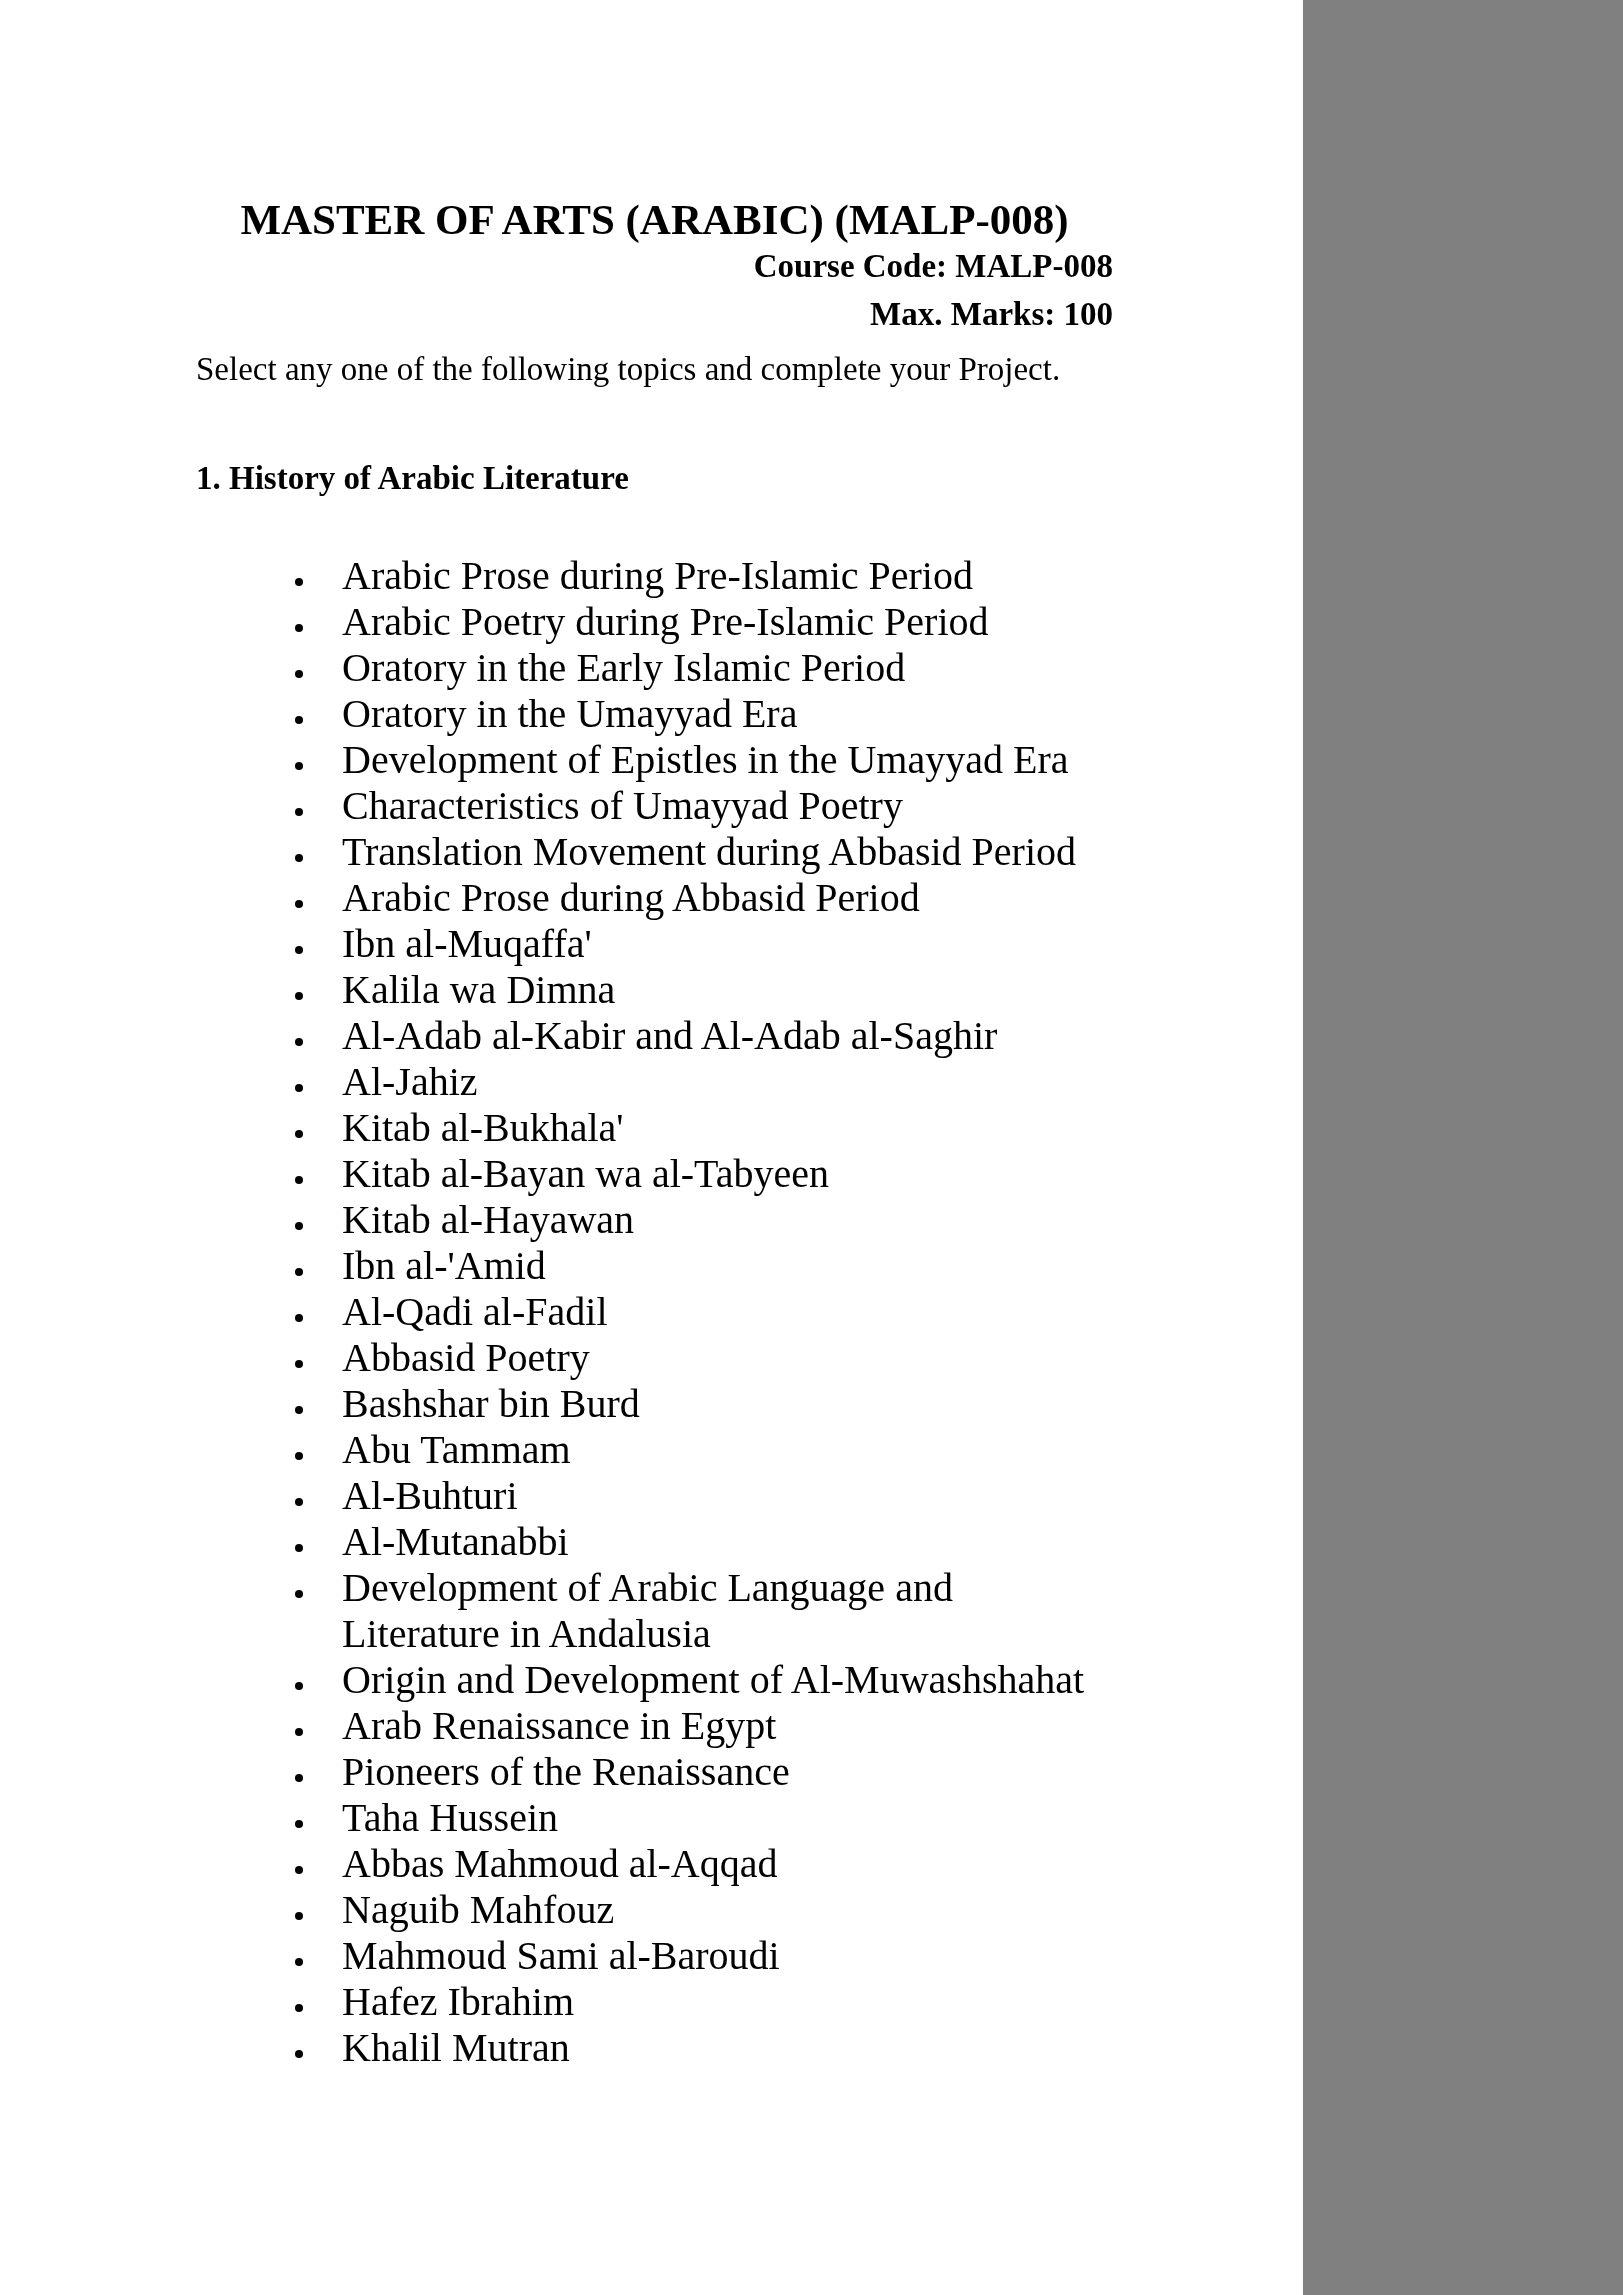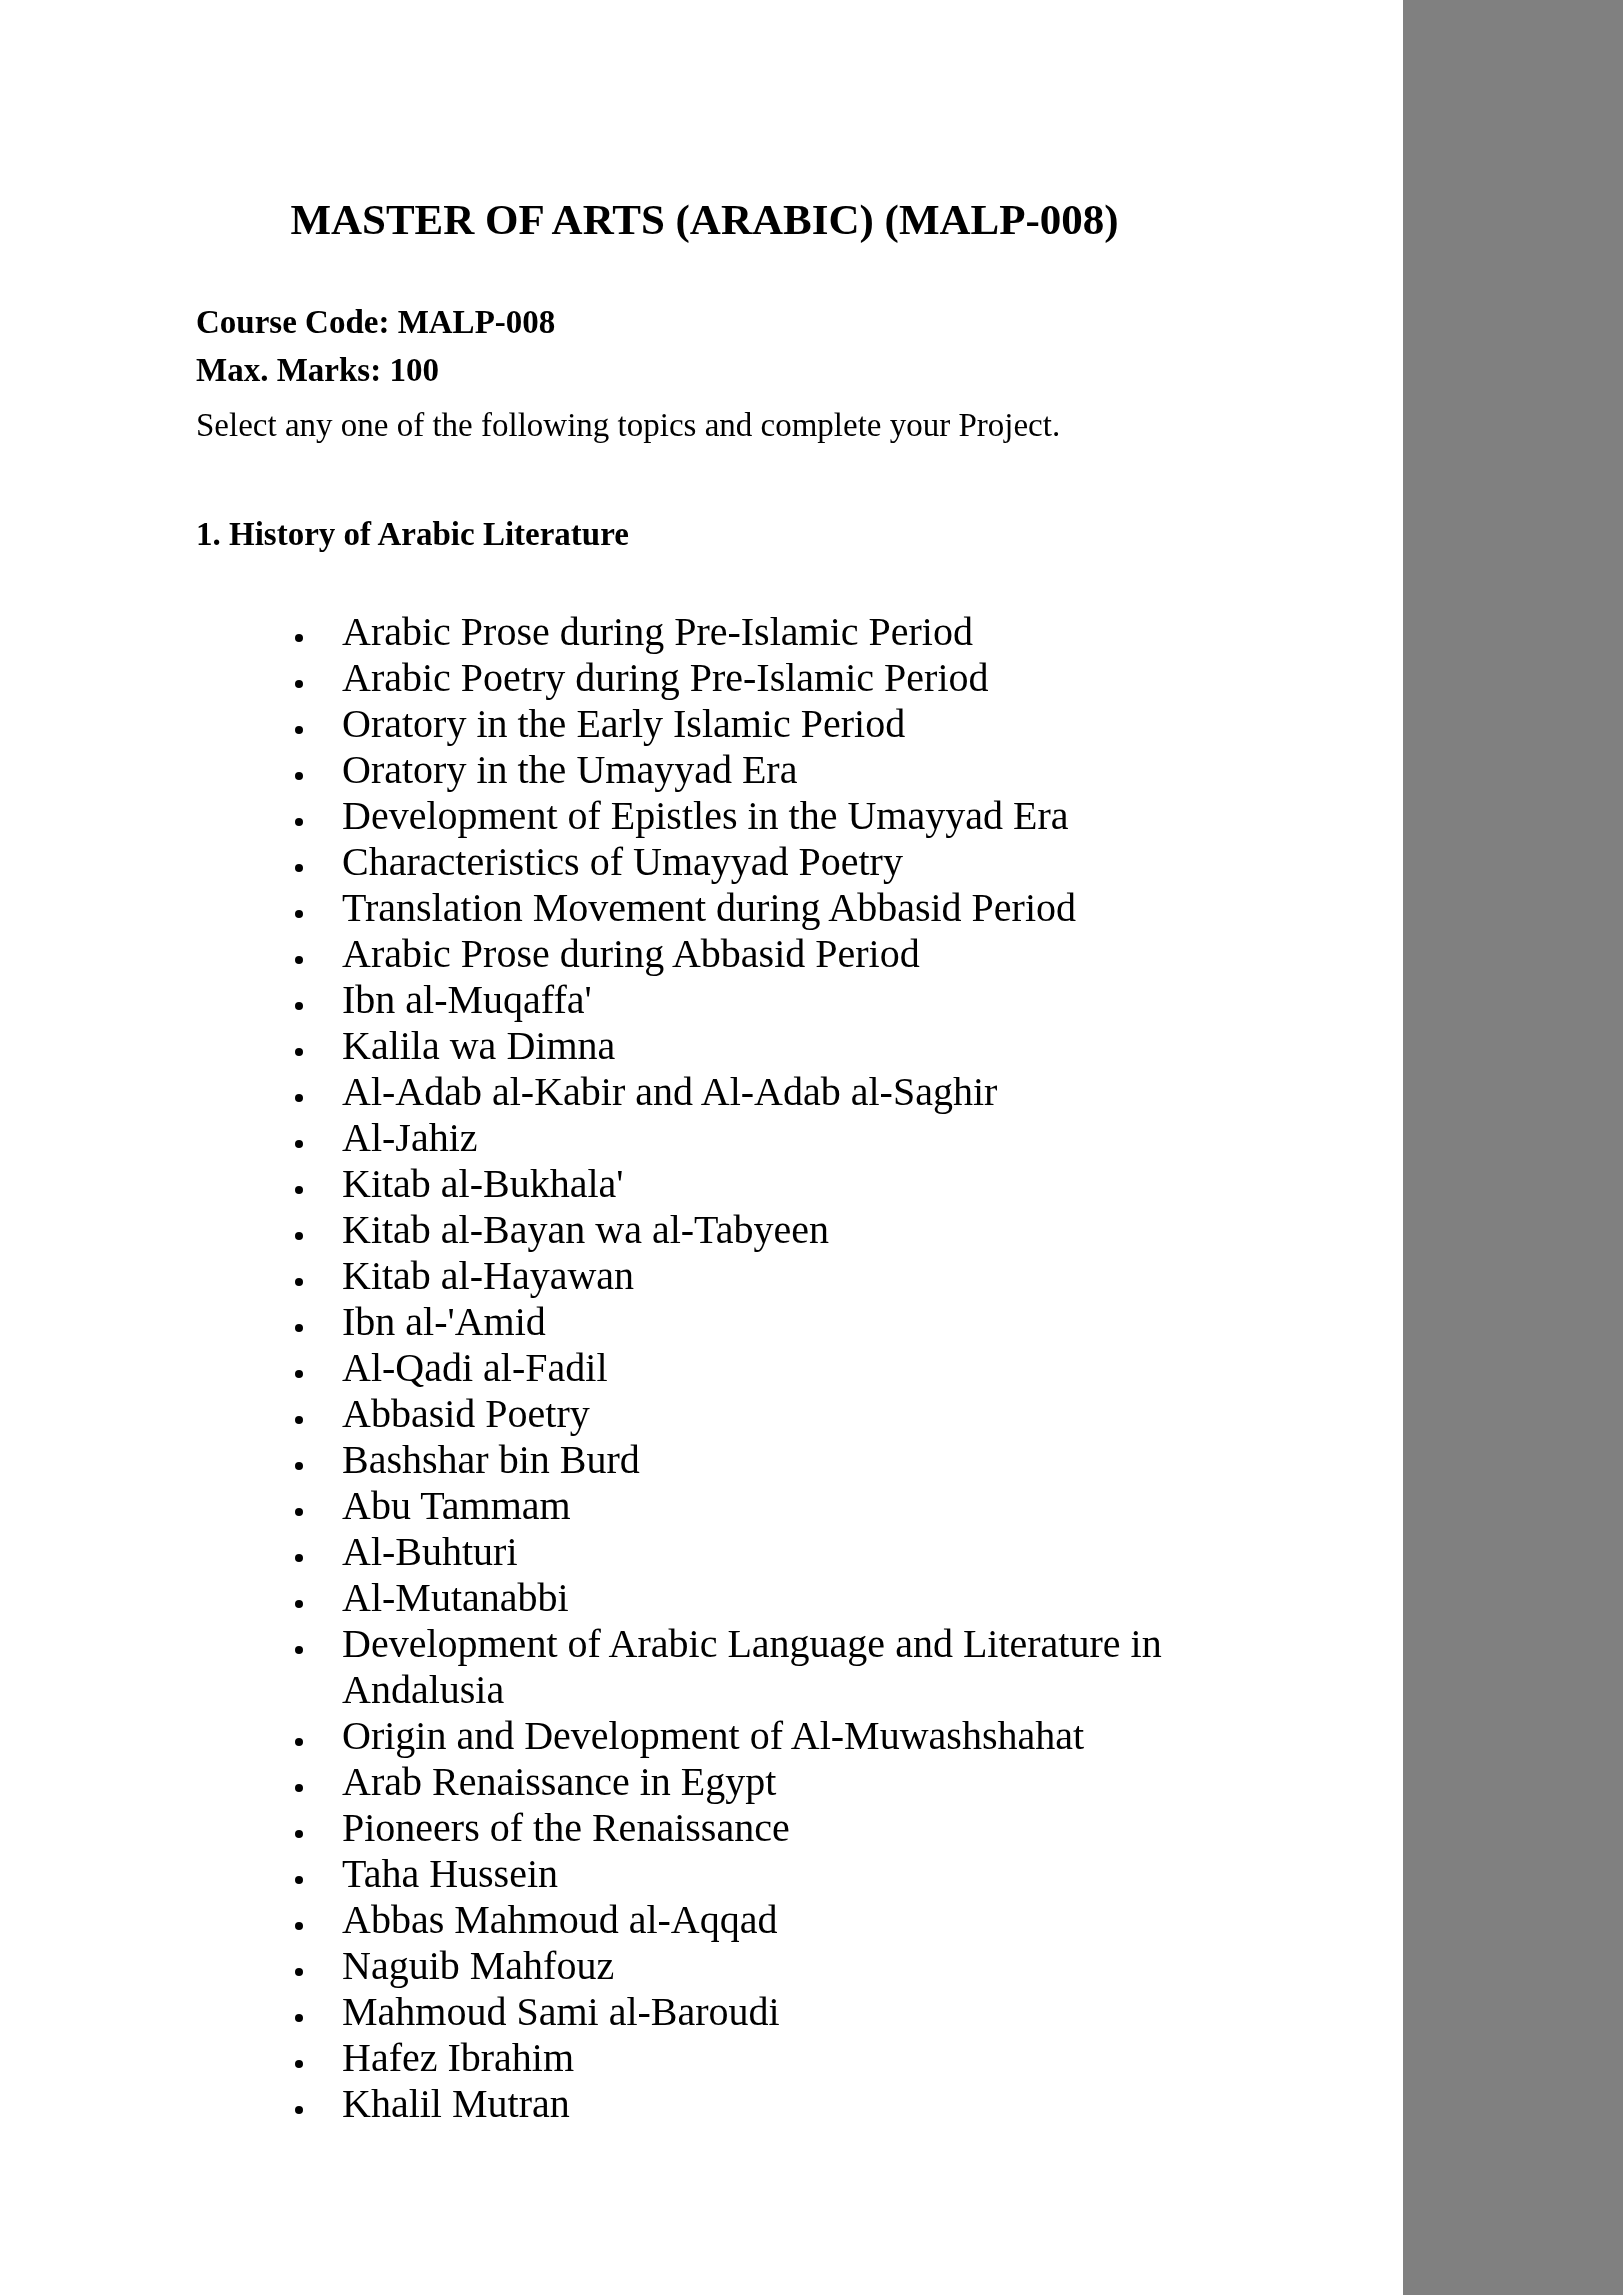--- a/index.html
+++ b/index.html
@@ -2,46 +2,45 @@
 <html style="font-size:10.5px"><head>
 <meta charset="utf-8">
 <style>
   * { margin: 0; padding: 0; box-sizing: border-box; }
   html, body {
     background: #808080;
     font-family: "Liberation Serif", "DejaVu Serif", serif;
   }
   .page {
     position: relative;
-    width: 1403px;
+    width: 1303px;
     height: 2295px;
     background: #ffffff;
     color: #000000;
     padding: 196px 190px 131px 196px;
     overflow: hidden;
   }
   .doc-title {
     text-align: center;
     font-weight: bold;
     font-size: 43px;
     line-height: 1.1;
     margin-top: 0;
   }
   .doc-subtitle {
     text-align: center;
     font-weight: bold;
     font-size: 37px;
     margin-top: 52px;
   }
   .meta-block {
-    text-align: left;
+    text-align: right;
     font-weight: bold;
     font-size: 33px;
     line-height: 1.45;
-    margin-top: 56px;
   }
   .instruction {
     text-align: left;
     font-weight: normal;
     font-size: 33px;
     margin-top: 11.8px;
   }
   .section-heading {
     font-weight: bold;
     font-size: 33px;

